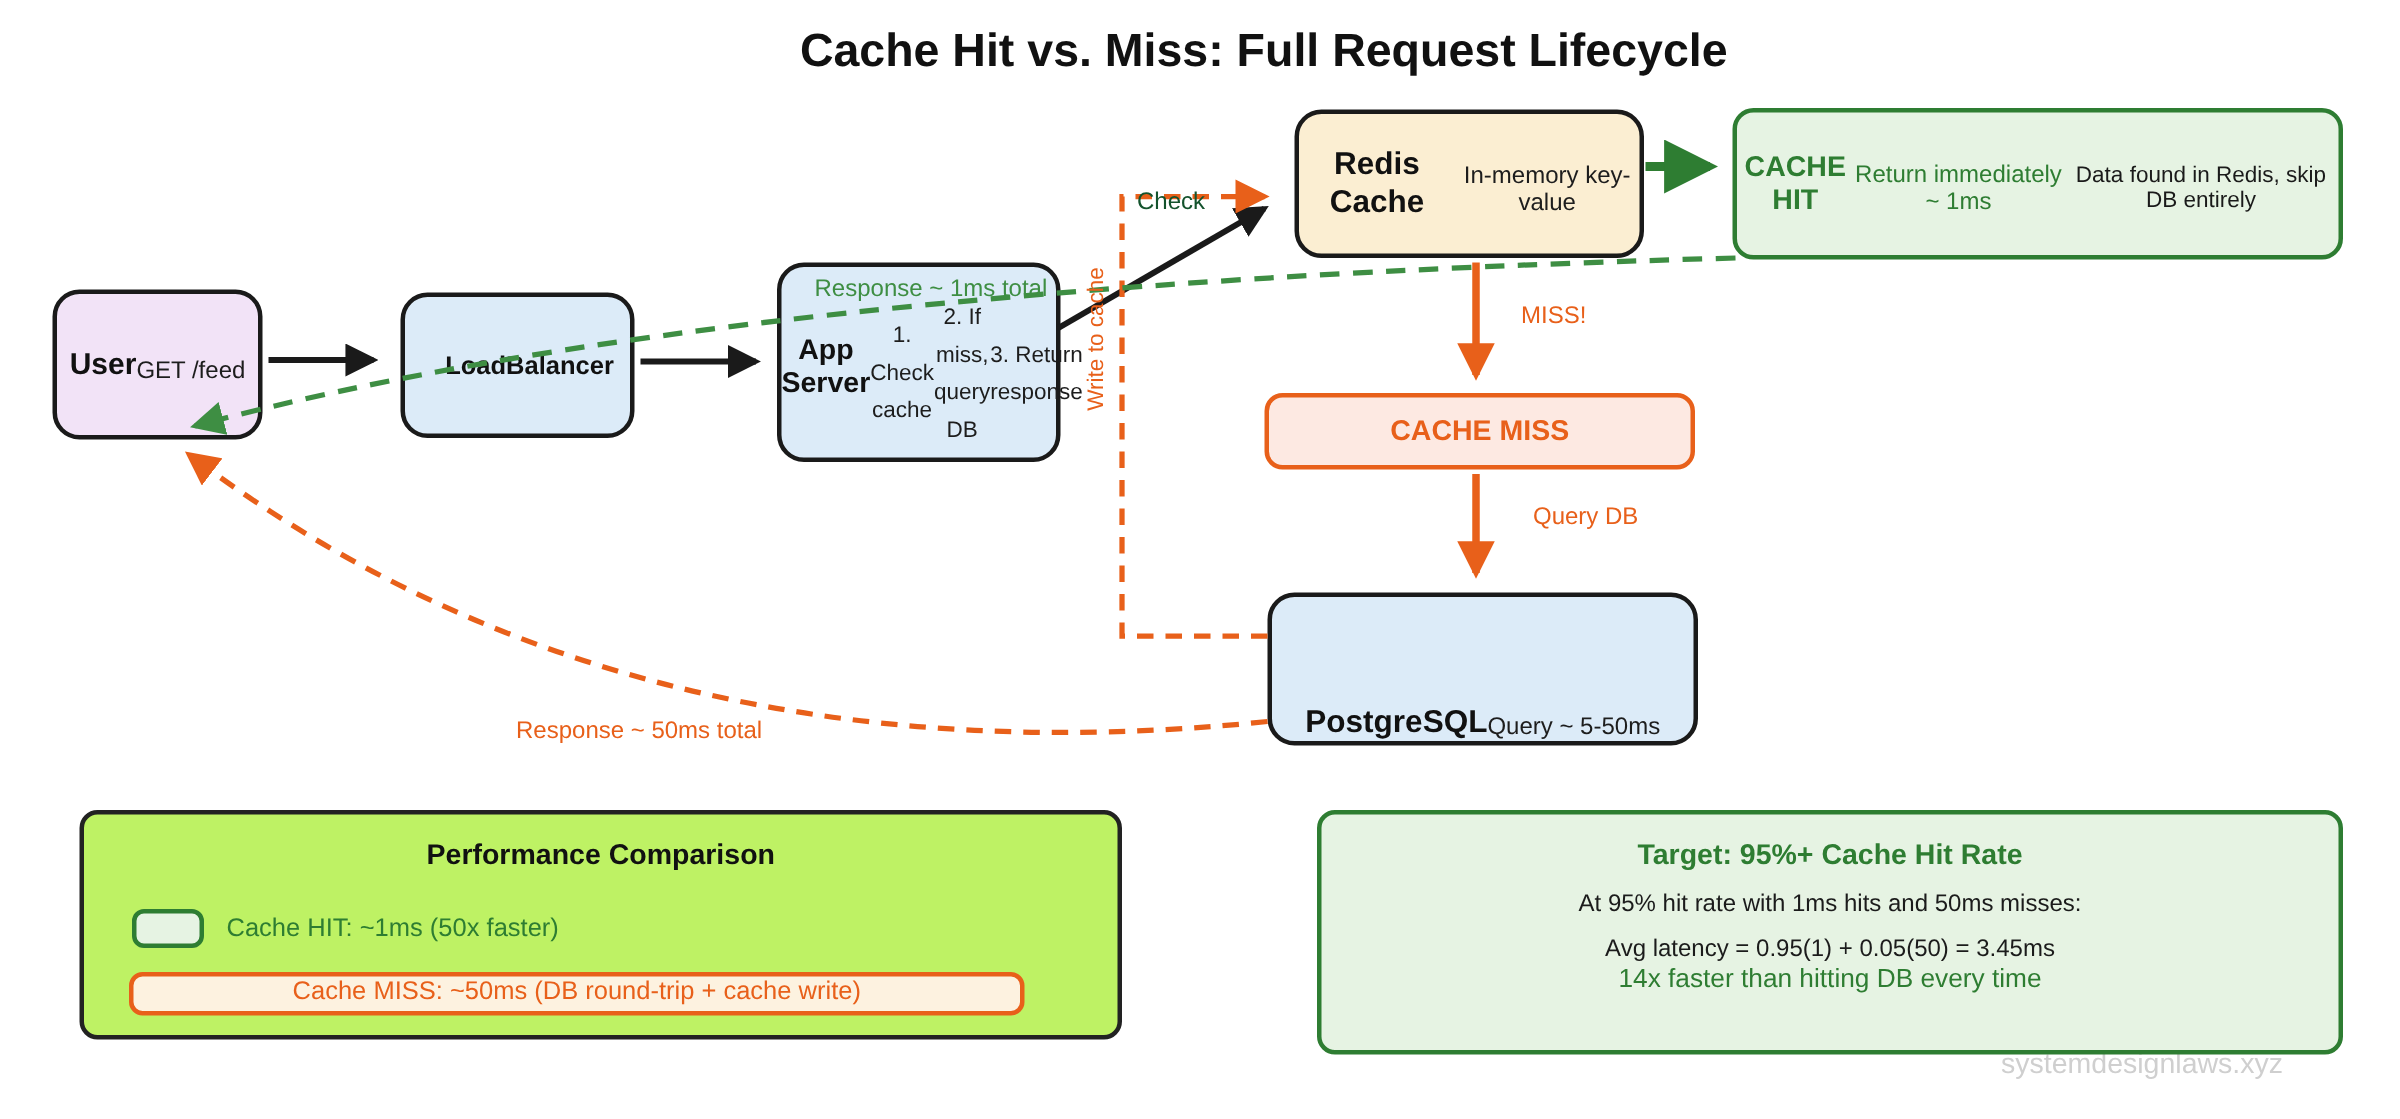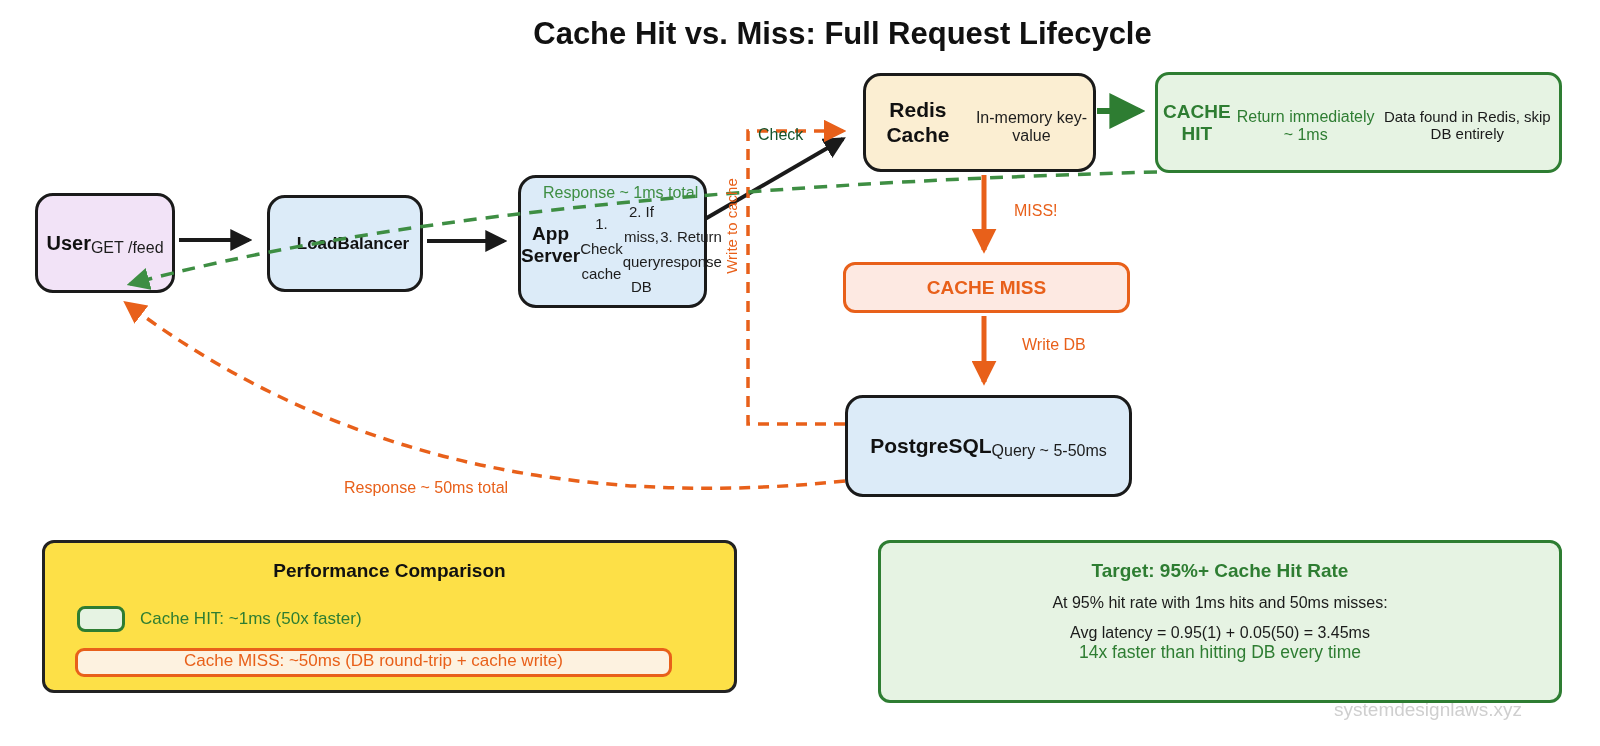--- a/index.html
+++ b/index.html
@@ -31,36 +31,36 @@
   .app .node-title{font-size:19px; margin-bottom:7px;}
   .app-step{font-size:15px; line-height:25px; color:#1d1d1d;}
   .redis{left:863px; top:73px; width:233px; height:99px; background:var(--cream);}
   .redis .node-title{font-size:21px;}
   .hitbox{left:1155px; top:72px; width:407px; height:101px; background:var(--light_green); border-color:var(--green); border-radius:14px;}
   .hitbox .node-title{color:var(--green); font-size:19px;}
   .hit-line1{color:var(--green); font-size:16px; margin-top:6px;}
   .hit-line2{color:#1a1a1a; font-size:15px; margin-top:5px;}
   .missbox{left:843px; top:262px; width:287px; height:51px; background:var(--light_pink); border-color:var(--orange); border-radius:12px;}
   .missbox .node-title{color:var(--orange); font-size:19px;}
-  .pg{left:845px; top:395px; width:287px; height:102px; background:var(--light_blue);}
+  .pg{left:845px; top:395px; width:287px; height:102px; background:var(--light_blue);align-items:flex-end;}
   .pg .node-title{font-size:21px;}
   
   .edges{position:absolute; left:0; top:0; width:1600px; height:746px; z-index:2; pointer-events:none;}
   
   .edge-label{position:absolute; font-size:16px; z-index:3; white-space:nowrap;}
   .lbl-check{left:758px; top:126px; color:#14532d;}
   .lbl-miss{left:1014px; top:202px; color:var(--orange);}
   .lbl-querydb{left:1022px; top:336px; color:var(--orange);}
   .lbl-write{left:731px; top:226px; color:var(--orange); font-size:15px;
              transform:translate(-50%,-50%) rotate(-90deg);}
   .lbl-resp1{left:543px; top:184px; color:var(--green_line);}
   .lbl-resp50{left:344px; top:479px; color:var(--orange);}
   
   .panel{position:absolute; border-radius:12px; box-sizing:border-box; z-index:1;}
-  .perf{left:42px; top:540px; width:695px; height:153px; background:#fde047; border:3px solid var(--panel_border);}
+  .perf{left:53px; top:540px; width:695px; height:153px; background:#bef264; border:3px solid var(--panel_border);}
   .panel-title{text-align:center; margin-top:17px; font-size:19px; font-weight:bold; color:#111;}
   .perf-row{position:absolute; left:32px; top:63px; display:flex; align-items:center;}
   .swatch{width:48px; height:26px; border:3px solid var(--green); background:var(--light_green); border-radius:8px; margin-right:15px; box-sizing:border-box;}
   .perf-hit-text{color:var(--green); font-size:17px;}
   .perf-miss-bar{position:absolute; left:30px; top:105px; width:597px; height:29px;
     border:3px solid var(--orange); background:#FDF2E0; border-radius:9px;
     display:flex; justify-content:center; box-sizing:border-box;}
   .perf-miss-bar span{color:var(--orange); font-size:17px;}
   .target{left:878px; top:540px; width:684px; height:163px; background:var(--light_green); border:3px solid var(--green); text-align:center;}
   .target-title{margin-top:17px; font-size:19px; font-weight:bold; color:var(--green);}
@@ -137,21 +137,21 @@
     <line x1="1097" y1="111" x2="1140" y2="111" style="stroke:var(--green)" stroke-width="6" marker-end="url(#arrGreenBig)"></line>
     <line x1="984" y1="175" x2="984" y2="250" style="stroke:var(--orange)" stroke-width="5" marker-end="url(#arrOrange)"></line>
     <line x1="984" y1="316" x2="984" y2="382" style="stroke:var(--orange)" stroke-width="5" marker-end="url(#arrOrange)"></line>
     <path d="M845 424 L748 424 L748 131 L843 131" fill="none" style="stroke:var(--orange)" stroke-width="3.5" stroke-dasharray="11 8" marker-end="url(#arrOrangeDash)"></path>
     <path d="M1157 172 Q480 190 130 284" fill="none" style="stroke:var(--green_line)" stroke-width="3.5" stroke-dasharray="13 9" marker-end="url(#arrGreenDash)"></path>
     <path d="M845 481 Q420 525 126 303" fill="none" style="stroke:var(--orange)" stroke-width="3.5" stroke-dasharray="11 8" marker-end="url(#arrOrangeDash)"></path>
   </svg>
 
   <div class="edge-label lbl-check">Check</div>
   <div class="edge-label lbl-miss">MISS!</div>
-  <div class="edge-label lbl-querydb">Write DB</div>
+  <div class="edge-label lbl-querydb">Query DB</div>
   <div class="edge-label lbl-write">Write to cache</div>
   <div class="edge-label lbl-resp1">Response ~ 1ms total</div>
   <div class="edge-label lbl-resp50">Response ~ 50ms total</div>
 
   <div class="panel perf">
     <div class="panel-title">Performance Comparison</div>
     <div class="perf-row">
       <span class="swatch"></span>
       <span class="perf-hit-text">Cache HIT: ~1ms (50x faster)</span>
     </div>

